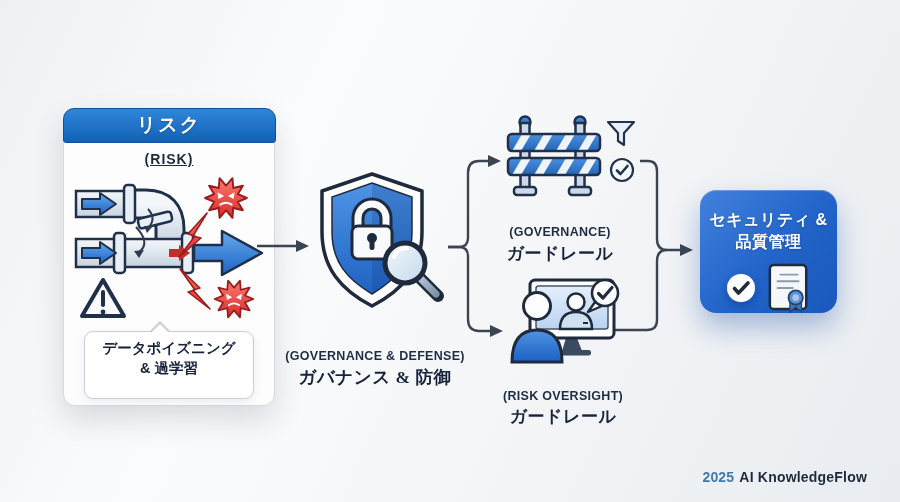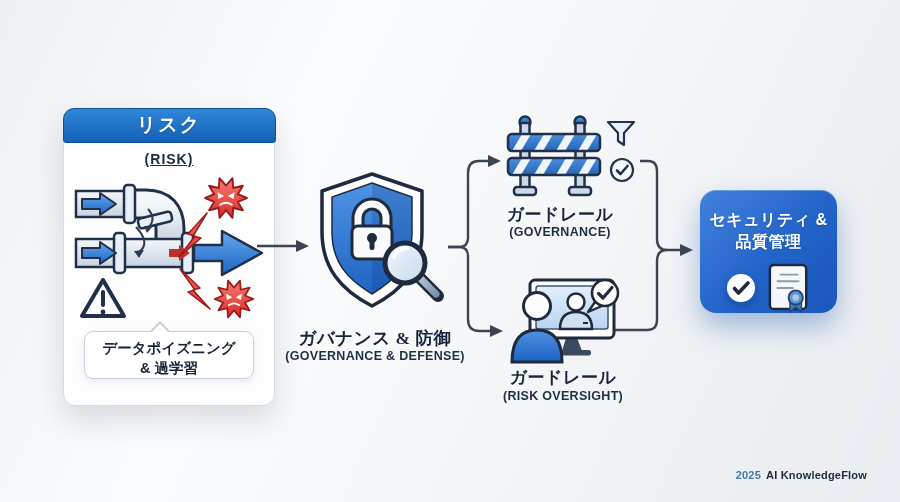--- a/index.html
+++ b/index.html
@@ -26,38 +26,38 @@
     text-shadow:0 1px 2px rgba(0,0,0,.25);
   }
   .risk-sub {
     position:absolute; top:42px; left:0; right:0; text-align:center;
     font-weight:bold; font-size:14px; color:#1d2a3c; letter-spacing:1px;text-decoration:underline;
   }
   .risk-illustration { position:absolute; left:10px; top:56px; }
   .risk-callout {
     position:absolute; left:20px; top:222px; width:170px;
     background:#ffffff; border:1.5px solid #c7d0da; border-radius:9px;
-    padding:7px 4px 0; text-align:center;
+    padding:7px 4px 20px; text-align:center;
     font-weight:bold; font-size:14.5px; line-height:1.35; color:#16233a;
     box-shadow:0 3px 8px rgba(30,41,59,.08);
   }
   .risk-callout::before {
     content:""; position:absolute; top:-11px; left:64px;
     border-left:11px solid transparent; border-right:11px solid transparent;
     border-bottom:11px solid #c7d0da;
   }
   .risk-callout::after {
     content:""; position:absolute; top:-8.5px; left:66px;
     border-left:9px solid transparent; border-right:9px solid transparent;
     border-bottom:9px solid #ffffff;
   }
 
   
   .lbl { position:absolute; text-align:center; color:#16233a; font-weight:bold; }
-  .lbl-main { font-size:17.5px; letter-spacing:.5px; }
+  .lbl-main { font-size:17.5px; letter-spacing:.5px;margin-top:39px; }
   .lbl-sub  { font-size:12.5px; color:#1f2d44; letter-spacing:.3px; }
 
   
   .result-card {
     position:absolute; left:700px; top:190px; width:137px; height:123px;
     border-radius:16px;
     background:linear-gradient(135deg,#4381dc 0%,#2163c8 55%,#1a58bd 100%);
     box-shadow:0 14px 28px rgba(22,78,166,.35), inset 0 1px 0 rgba(255,255,255,.25);
     color:#ffffff; text-align:center;
   }
@@ -69,21 +69,21 @@
     margin-top:8px; display:flex; align-items:center; justify-content:center; gap:11px;
   }
   .result-check {
     width:30px; height:30px; border-radius:50%;
     box-shadow:0 3px 6px rgba(10,40,90,.35);
   }
 
   
   .footer {
     position:absolute; right:33px; top:469px;
-    font-size:11px; font-weight:bold; color:#1e2a3c; letter-spacing:.2px;
+    font-size:14px; font-weight:bold; color:#1e2a3c; letter-spacing:.2px;
   }
   .footer .year { color:#4379a9; margin-right:5px; }
 
   .abs { position:absolute; }
   .connector-layer { position:absolute; left:0; top:0; pointer-events:none; }
 </style>
 </head>
 <body>
 
 <div class="canvas">

